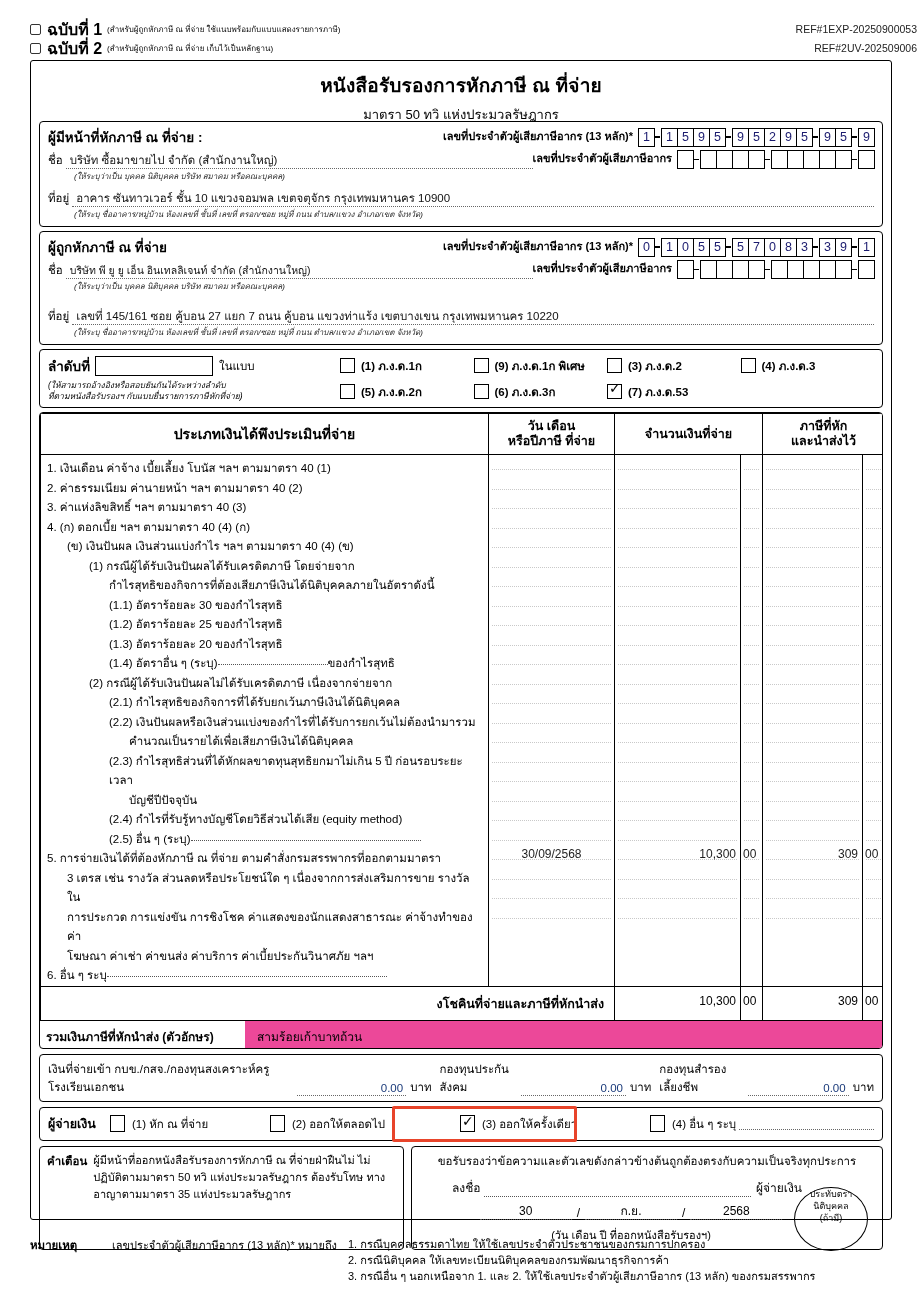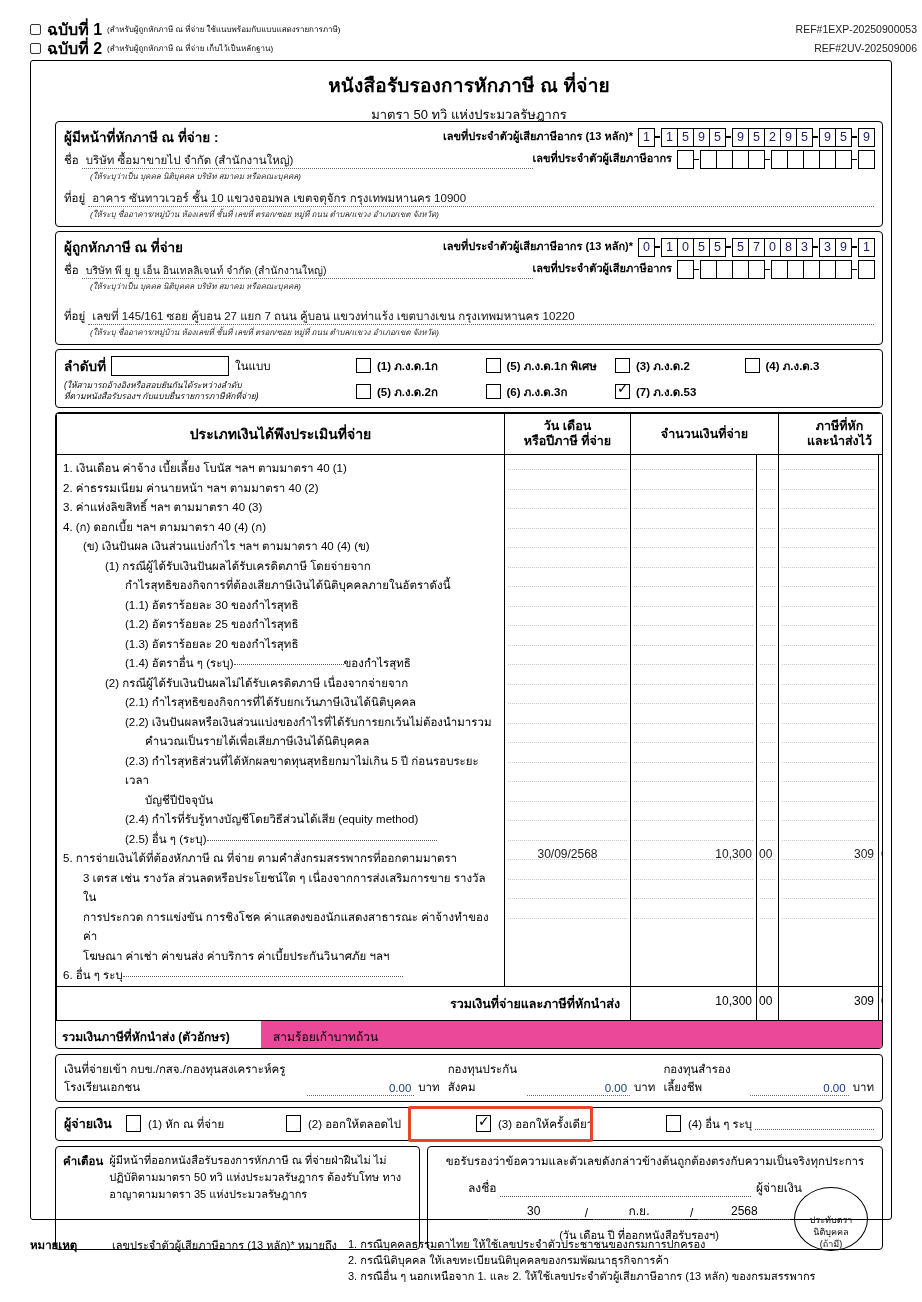--- a/index.html
+++ b/index.html
@@ -28,21 +28,21 @@
   .copy-main { font-size: 16px; font-weight: 700; }
   .copy-sub { font-size: 8px; margin-left: 5px; }
   .refs { position: absolute; right: 5px; top: 20px; text-align: right;
           font-size: 10.5px; color: #222; line-height: 19px; }
 
   
   .frame {
     position: absolute; left: 30px; top: 60px;
     width: 862px; height: 1160px;
     border: 1.6px solid #000; border-radius: 3px;
-    padding: 6px 8px 0 24px;
+    padding: 6px 8px 0 8px;
   }
 
   
   .title-wrap { position: relative; height: 52px; }
   .title1 { text-align: center; font-size: 19px; font-weight: 700; padding-top: 3px; letter-spacing: .2px;}
   .title2 { text-align: center; font-size: 13px; padding-top: 4px; }
   .booknum { position: absolute; right: 4px; top: 4px; width: 232px; font-size: 11.5px; }
   .bn-row { display: flex; align-items: flex-end; height: 20px; }
   .bn-lbl { flex: 0 0 auto; }
   .bn-val { flex: 1 1 auto; border-bottom: 1.4px dotted #555; padding-left: 3px;
@@ -154,21 +154,21 @@
   .sign-after { font-size: 12px; flex: 0 0 auto; padding-left: 5px; }
   .date-row { display: flex; justify-content: center; align-items: flex-end; margin-top: 7px;
               padding-right: 62px; padding-left: 30px;}
   .dcell { border-bottom: 1.3px dotted #555; text-align: center; font-size: 12px;
            line-height: 15px; }
   .dslash { font-size: 12px; padding: 0 5px; }
   .sign-note { text-align: center; font-size: 11px; margin-top: 6px; padding-right: 62px; padding-left:30px;}
   .seal {
     position: absolute; right: 14px; top: 40px;
     width: 74px; height: 64px; border: 1.3px solid #000; border-radius: 50%;
-    display: flex; flex-direction: column; align-items: center; justify-content: flex-end;
+    display: flex; flex-direction: column; align-items: center; justify-content: flex-start;
     font-size: 9px; line-height: 12px; text-align: center;
   }
 
   
   .footer { position: absolute; left: 30px; top: 1236px; width: 870px; display: flex; }
   .f-lbl { width: 82px; flex:0 0 auto; font-size: 11.5px; font-weight: 700; }
   .f-mid { width: 236px; flex: 0 0 auto; font-size: 11px; }
   .f-list { flex: 1 1 auto; font-size: 11px; line-height: 16px; }
 </style>
 </head>
@@ -318,21 +318,21 @@
           <div>ที่ตามหนังสือรับรองฯ กับแบบยื่นรายการภาษีหักที่จ่าย)</div>
         </div>
       </div>
       <div class="forms-grid">
         <label class="fopt">
           <span class="fbox"></span>
           <span>(1) ภ.ง.ด.1ก</span>
         </label>
         <label class="fopt">
           <span class="fbox"></span>
-          <span>(5) ภ.ง.ด.1ก พิเศษ</span>
+          <span>(9) ภ.ง.ด.1ก พิเศษ</span>
         </label>
         <label class="fopt">
           <span class="fbox"></span>
           <span>(3) ภ.ง.ด.2</span>
         </label>
         <label class="fopt">
           <span class="fbox"></span>
           <span>(4) ภ.ง.ด.3</span>
         </label>
         <label class="fopt">
@@ -544,21 +544,21 @@
                   <i style="top: 384.5px;"></i>
                   <i style="top: 404px;"></i>
                   <i style="top: 423.5px;"></i>
                   <i style="top: 443px;"></i>
                   <i style="top: 462.5px;"></i>
                 </div>
               <div class="valtxt" style="left:2px;top:392px">00</div>
             </td>
           </tr>
           <tr>
-            <td colspan="2" style="border-top:1.6px solid #000;text-align:right;padding:7px 10px 6px 0;font-weight:700;font-size:12.5px;border-right:none">รวมเงินที่จ่ายและภาษีที่หักนำส่ง</td>
+            <td colspan="2" style="border-top:1.6px solid #000;text-align:right;padding:7px 10px 6px 0;font-weight:700;font-size:12.5px;border-right:none">งโชคินที่จ่ายและภาษีที่หักนำส่ง</td>
             <td style="border-top:1.6px solid #000;text-align:right;padding:7px 4px 6px 0;font-size:12px">10,300</td>
             <td style="border-top:1.6px solid #000;padding:7px 0 6px 2px;font-size:12px">00</td>
             <td style="border-top:1.6px solid #000;text-align:right;padding:7px 4px 6px 0;font-size:12px">309</td>
             <td style="border-top:1.6px solid #000;padding:7px 0 6px 2px;font-size:12px">00</td>
           </tr>
         </tbody>
       </table>
       <div class="words-row">
         <div class="words-lbl">รวมเงินภาษีที่หักนำส่ง (ตัวอักษร)</div>
         <div class="words-val">สามร้อยเก้าบาทถ้วน</div>

